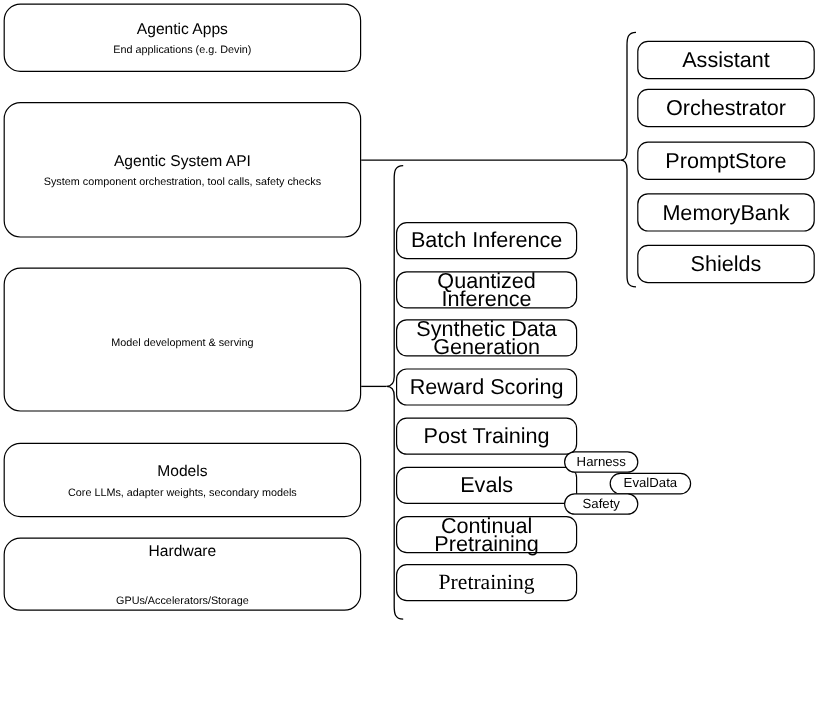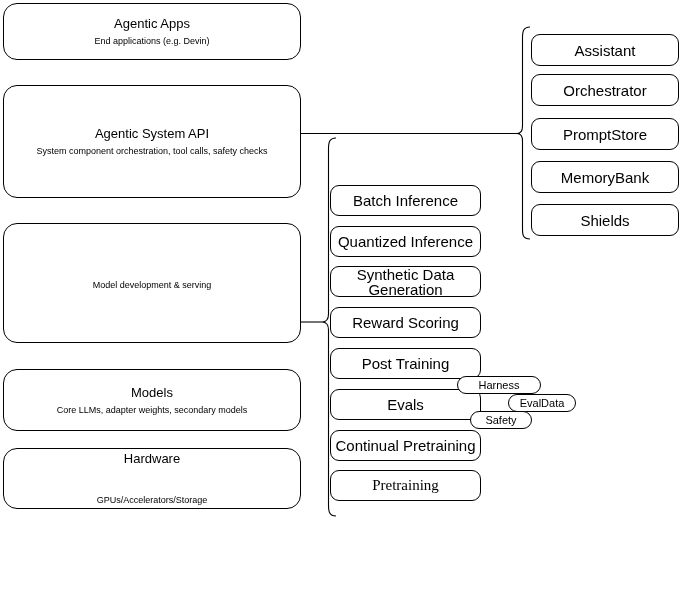--- a/index.html
+++ b/index.html
@@ -39,21 +39,21 @@
     color: #000000;
   }
   .layer .subtitle {
     font-size: 9px;
     line-height: 12px;
     margin-top: 3px;
     color: #000000;
   }
   .chip {
     border-radius: 9px;
-    font-size: 15px;
+    font-size: 18px;
     line-height: 15px;
   }
   .pill {
     border-radius: 999px;
     font-size: 11px;
     line-height: 13px;
     background: #ffffff;
   }
   svg.overlay {
     position: absolute;
@@ -117,21 +117,21 @@
   <div class="node chip" style="left:330px; top:389px; width:151px; height:31px;">
     <span>Evals</span>
   </div>
   <div class="node chip" style="left:330px; top:430px; width:151px; height:31px;">
     <span>Continual Pretraining</span>
   </div>
   <div class="node chip" style="left:330px; top:470px; width:151px; height:31px;font-family:Liberation Serif, serif;">
     <span>Pretraining</span>
   </div>
 
-  <div class="node pill" style="left:457px; top:376px; width:84px; height:18px; z-index:5;">
+  <div class="node pill" style="left:470px; top:376px; width:62px; height:18px; z-index:5;">
     <span>Harness</span>
   </div>
   <div class="node pill" style="left:466px; top:394px; width:68px; height:18px; z-index:6;margin-left:42px;">
     <span>EvalData</span>
   </div>
   <div class="node pill" style="left:470px; top:411px; width:62px; height:18px; z-index:7;">
     <span>Safety</span>
   </div>
 
   <div class="node chip" style="left:531px; top:34px; width:148px; height:32px;">

